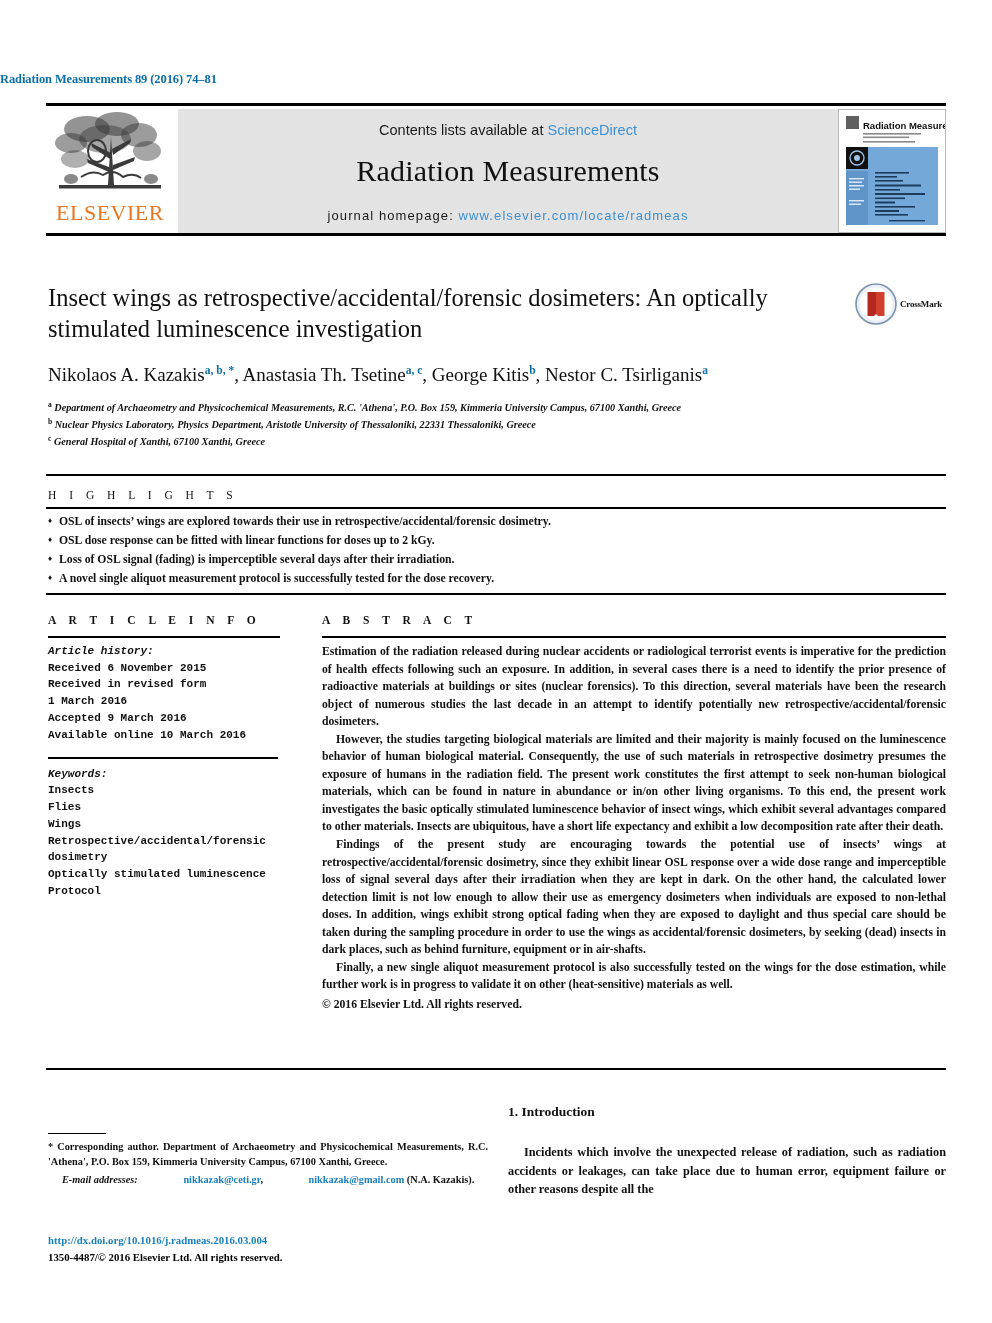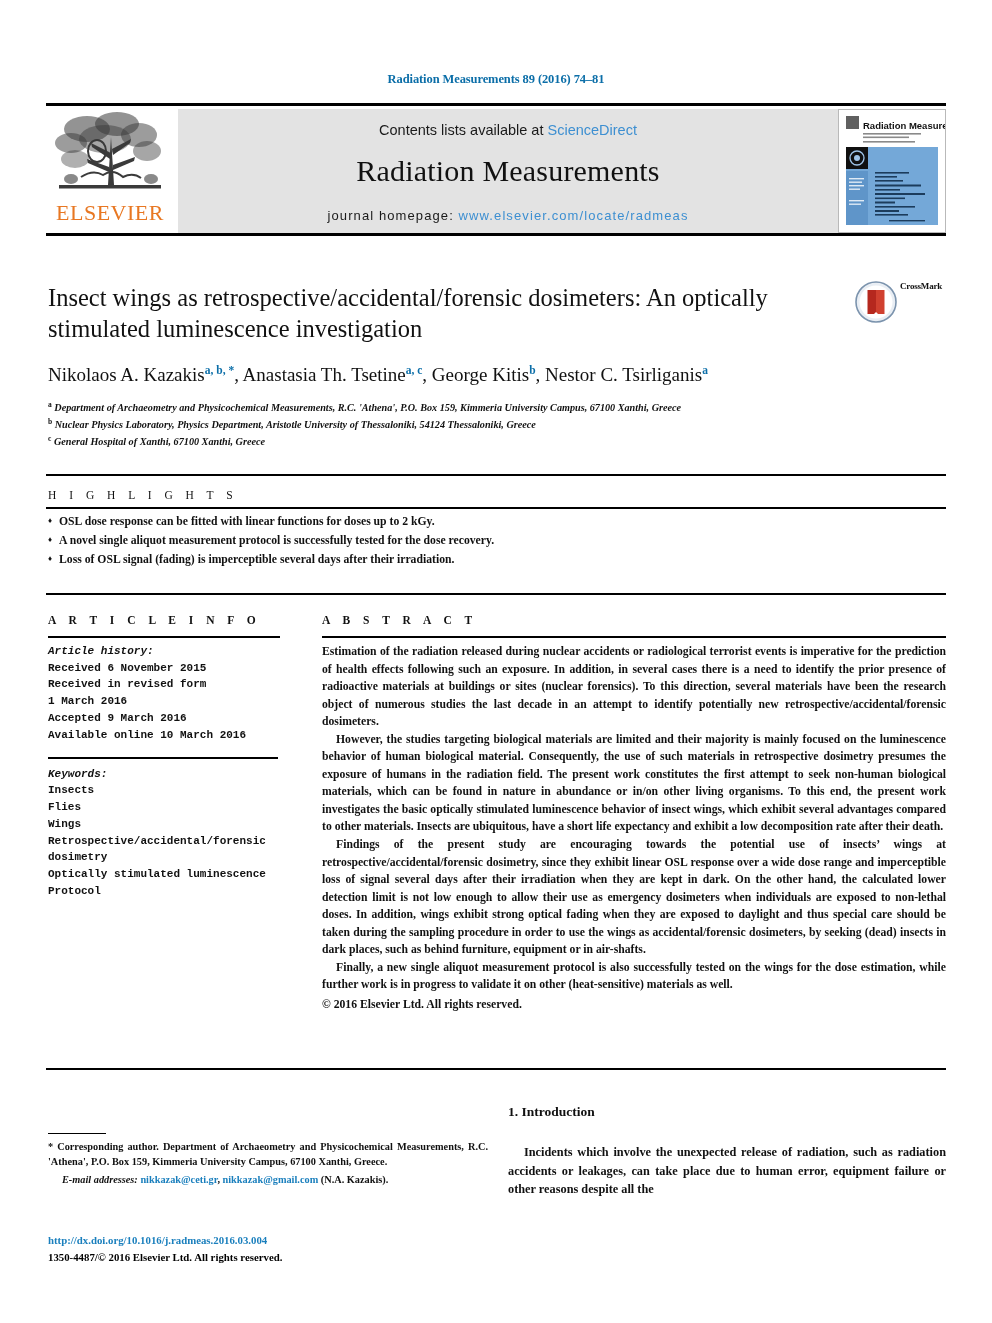--- a/index.html
+++ b/index.html
@@ -10,21 +10,20 @@
     font-family: "Liberation Serif", serif;
     color: #000000;
     position: relative;
     overflow: hidden;
   }
   .page { position:absolute; left:0; top:0; width:992px; height:1323px; }
 
   
   .runhead {
     position:absolute; left:0; top:72px; width:992px;
-    text-align:center;
     color:#0b6ea8;
     font-size:12.5px;
     font-weight:bold;
     letter-spacing:-0.1px;
   }
 
   
   .masthead { position:absolute; left:46px; top:103px; width:900px; }
   .rule-thick { height:3px; background:#000; width:100%; }
 
@@ -75,21 +74,21 @@
   .authors sup { color:#0b6ea8; font-size:11.5px; font-weight:bold; vertical-align:super; }
   .affils { margin-top:11px; }
   .affil {
     font-family:"Liberation Serif", serif;
     font-style:italic; font-size:10.2px; color:#111; line-height:1.52;
     font-weight:bold;
   }
   .affil sup { font-style:normal; font-size:7.5px; font-weight:bold; }
 
   
-  .crossmark { position:absolute; left:855px; top:281px; width:98px; height:46px; display:flex; }
+  .crossmark { position:absolute; left:855px; top:281px; width:98px; height:46px; display:flex; align-items:center; }
   .cm-label { font-family:"Liberation Serif", serif; font-size:9px; font-weight:bold; color:#111; margin-left:3px; letter-spacing:-0.2px; }
 
   
   .sec-rule-top { position:absolute; left:46px; width:900px; height:1.6px; background:#000; }
   .hl-head {
     position:absolute; left:48px; top:489px;
     font-family:"Liberation Serif", serif; font-weight:normal; font-size:11.5px;
     letter-spacing:5px; color:#111;
   }
   .hl-list { position:absolute; left:48px; top:513px; width:898px; }
@@ -131,21 +130,21 @@
   
   .bot-rule { position:absolute; left:46px; top:1068px; width:900px; height:1.6px; background:#000; }
 
   .fn-rule { position:absolute; left:48px; top:1133px; width:58px; height:1.4px; background:#000; }
   .footnote {
     position:absolute; left:48px; top:1139px; width:440px;
     font-family:"Liberation Serif", serif; font-size:10.3px; line-height:1.5;
     text-align:justify; color:#111; font-weight:bold;
   }
   .footnote .em { font-style:italic; }
-  .footnote a, .lnk { color:#1a7fbd; text-decoration:none; }
+  .footnote a, .lnk { color:#1a7fbd; text-decoration:none;margin-left:43px; }
 
   .doi-block { position:absolute; left:48px; top:1232px; width:440px;
                font-family:"Liberation Serif", serif; font-size:10.8px; line-height:1.55; font-weight:bold; }
   .doi-block .doi { color:#1a7fbd; }
 
   
   .intro-head {
     position:absolute; left:508px; top:1104px;
     font-family:"Liberation Serif", serif; font-weight:bold; font-size:13.5px; color:#111;
   }
@@ -243,21 +242,21 @@
     <div class="rule-thick"></div>
   </div>
 
   <div class="titleblock">
     <h1 class="art-title">Insect wings as retrospective/accidental/forensic dosimeters: An optically stimulated luminescence investigation</h1>
     <div class="authors">
       <span>Nikolaos A. Kazakis</span><sup>a, b, *</sup>, <span>Anastasia Th. Tsetine</span><sup>a, c</sup>, <span>George Kitis</span><sup>b</sup>, <span>Nestor C. Tsirliganis</span><sup>a</sup>
     </div>
     <div class="affils">
       <div class="affil"><sup>a</sup> <span>Department of Archaeometry and Physicochemical Measurements, R.C. 'Athena', P.O. Box 159, Kimmeria University Campus, 67100 Xanthi, Greece</span></div>
-      <div class="affil"><sup>b</sup> <span>Nuclear Physics Laboratory, Physics Department, Aristotle University of Thessaloniki, 54124 Thessaloniki, Greece</span></div>
+      <div class="affil"><sup>b</sup> <span>Nuclear Physics Laboratory, Physics Department, Aristotle University of Thessaloniki, 22331 Thessaloniki, Greece</span></div>
       <div class="affil"><sup>c</sup> <span>General Hospital of Xanthi, 67100 Xanthi, Greece</span></div>
     </div>
   </div>
 
   <div class="crossmark">
     <svg width="42" height="42" viewBox="0 0 42 42">
       <circle cx="21" cy="21" r="20" fill="#e9eef4" stroke="#7b93ad" stroke-width="1.6"></circle>
       <circle cx="21" cy="21" r="16.5" fill="#ffffff"></circle>
       <path d="M12.5 9 h8.5 v24 h-8.5 z" fill="#b5281e"></path>
       <path d="M21 9 h8.5 v24 h-8.5 z" fill="#d0402f"></path>
@@ -265,23 +264,24 @@
       <path d="M12.5 9 a8.5 8.5 0 0 0 8.5 8.5 v-8.5 z" fill="#c9332a" opacity="0"></path>
       <circle cx="21" cy="21" r="19.2" fill="none" stroke="#5c7character" stroke-width="0"></circle>
     </svg>
     <span class="cm-label">CrossMark</span>
   </div>
 
   <div class="sec-rule-top" style="top:474px;"></div>
   <div class="hl-head">H I G H L I G H T S</div>
   <div class="sec-rule-top" style="top:507px;"></div>
   <div class="hl-list">
+    <div class="hl-item">OSL of insects’ wings are explored towards their use in retrospective/accidental/forensic dosimetry.</div>
     <div class="hl-item">OSL dose response can be fitted with linear functions for doses up to 2 kGy.</div>
+    <div class="hl-item">Loss of OSL signal (fading) is imperceptible several days after their irradiation.</div>
     <div class="hl-item">A novel single aliquot measurement protocol is successfully tested for the dose recovery.</div>
-    <div class="hl-item">Loss of OSL signal (fading) is imperceptible several days after their irradiation.</div>
   </div>
   <div class="sec-rule-top" style="top:593px;"></div>
 
   <div class="ai-head">A R T I C L E   I N F O</div>
   <div class="ab-head">A B S T R A C T</div>
   <div class="ai-rule"></div>
   <div class="ab-rule"></div>
 
   <div class="ai-col">
     <div class="line lbl">Article history:</div>

